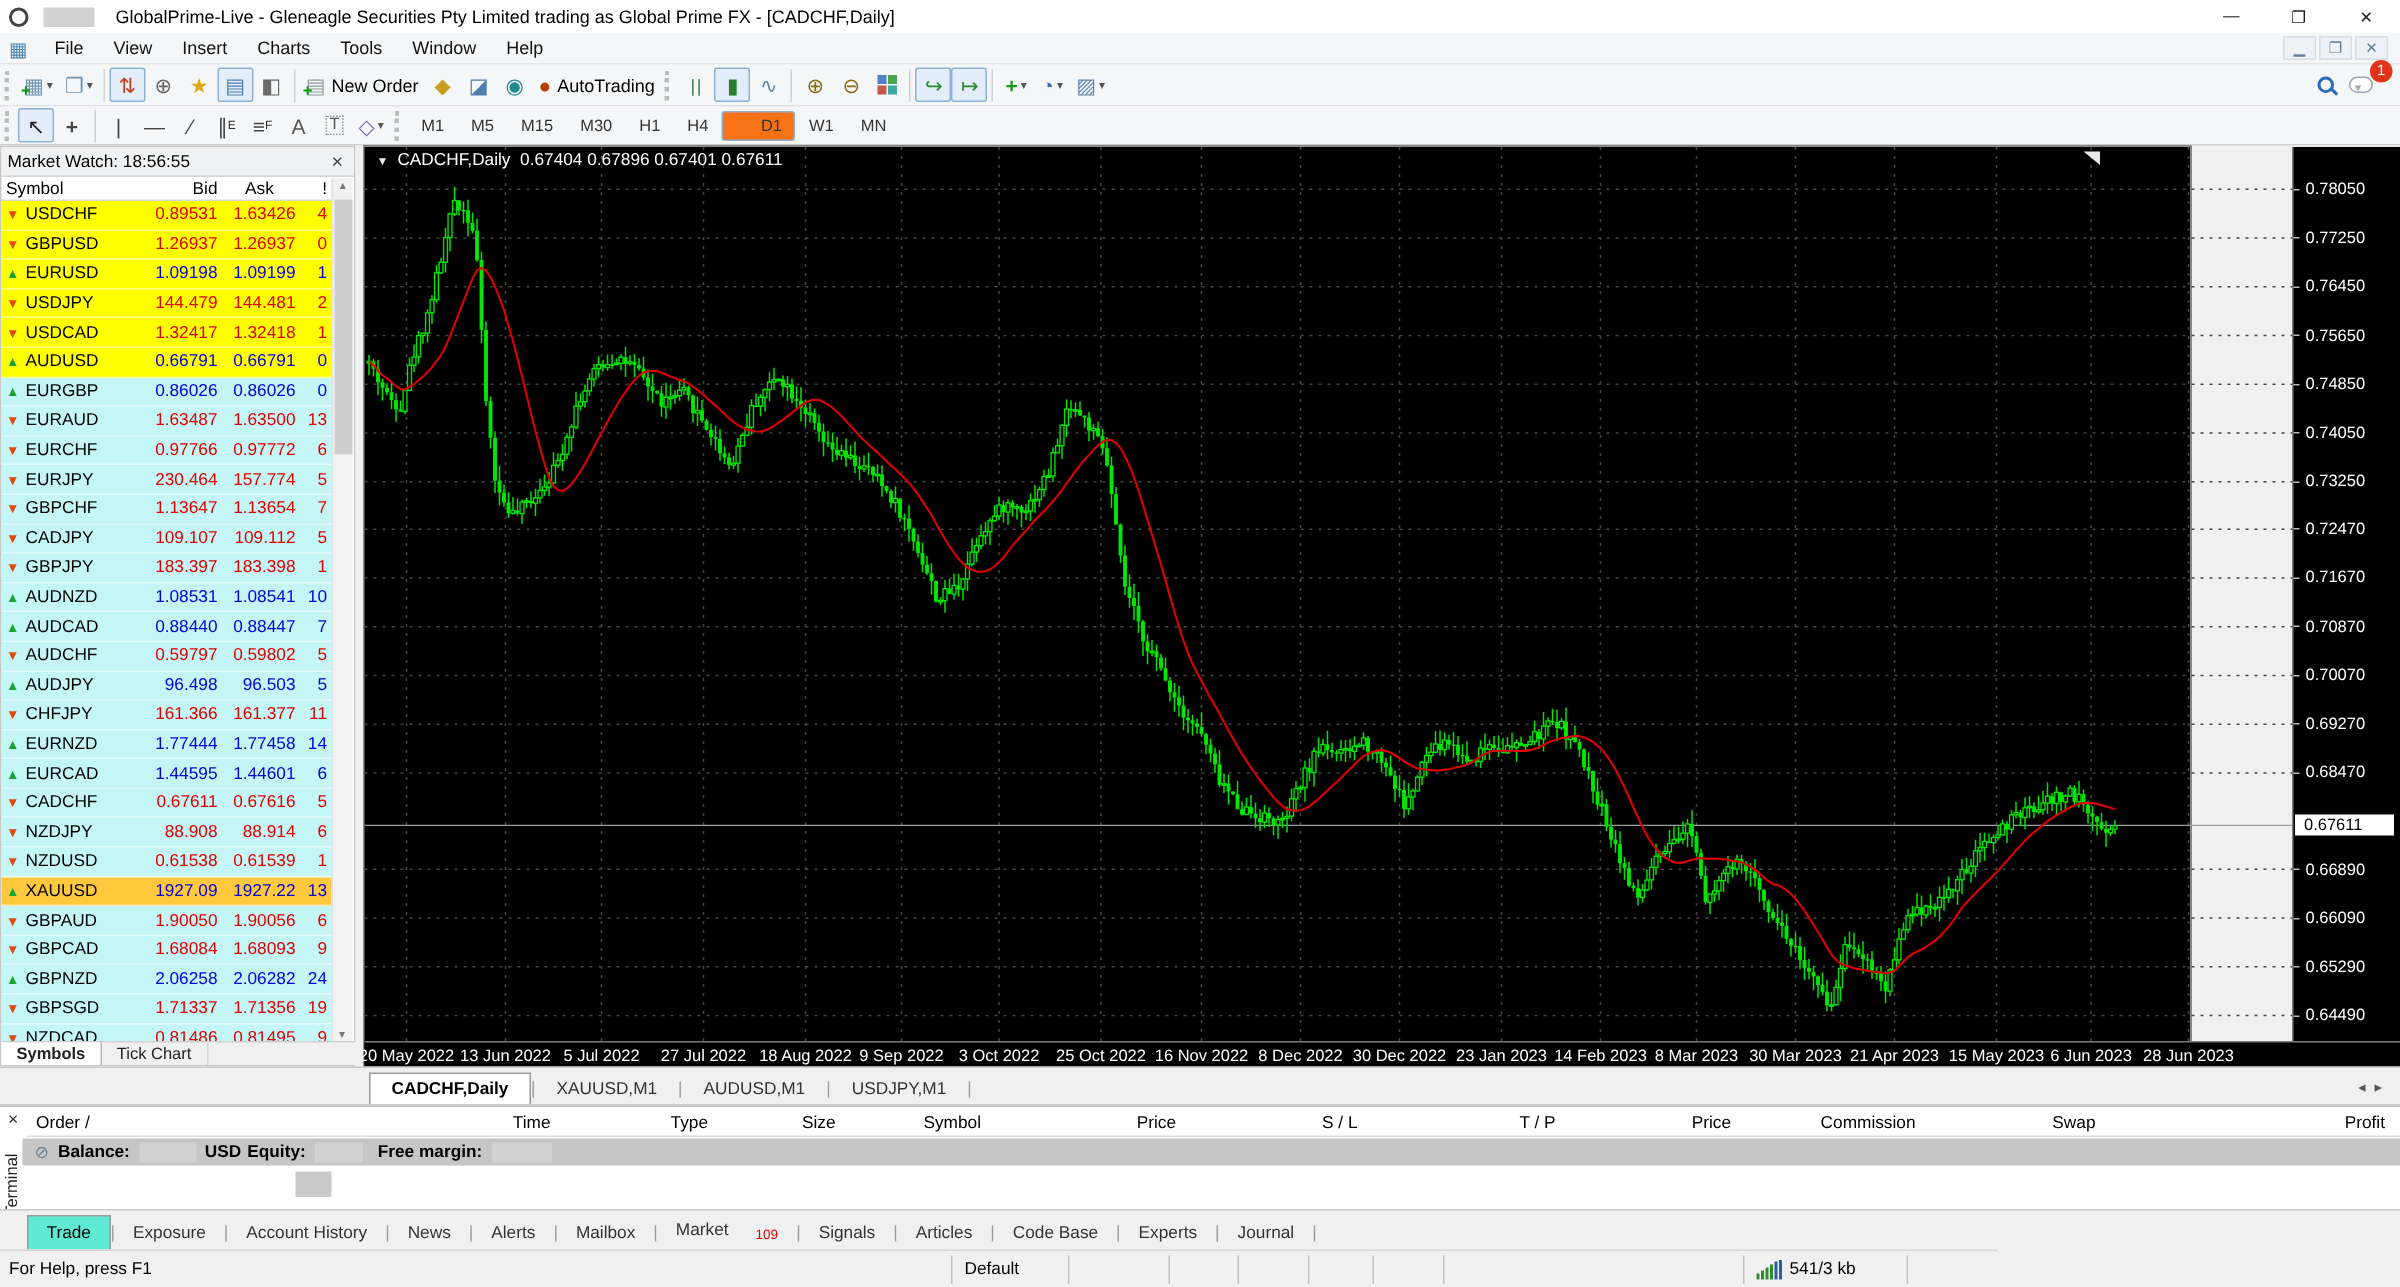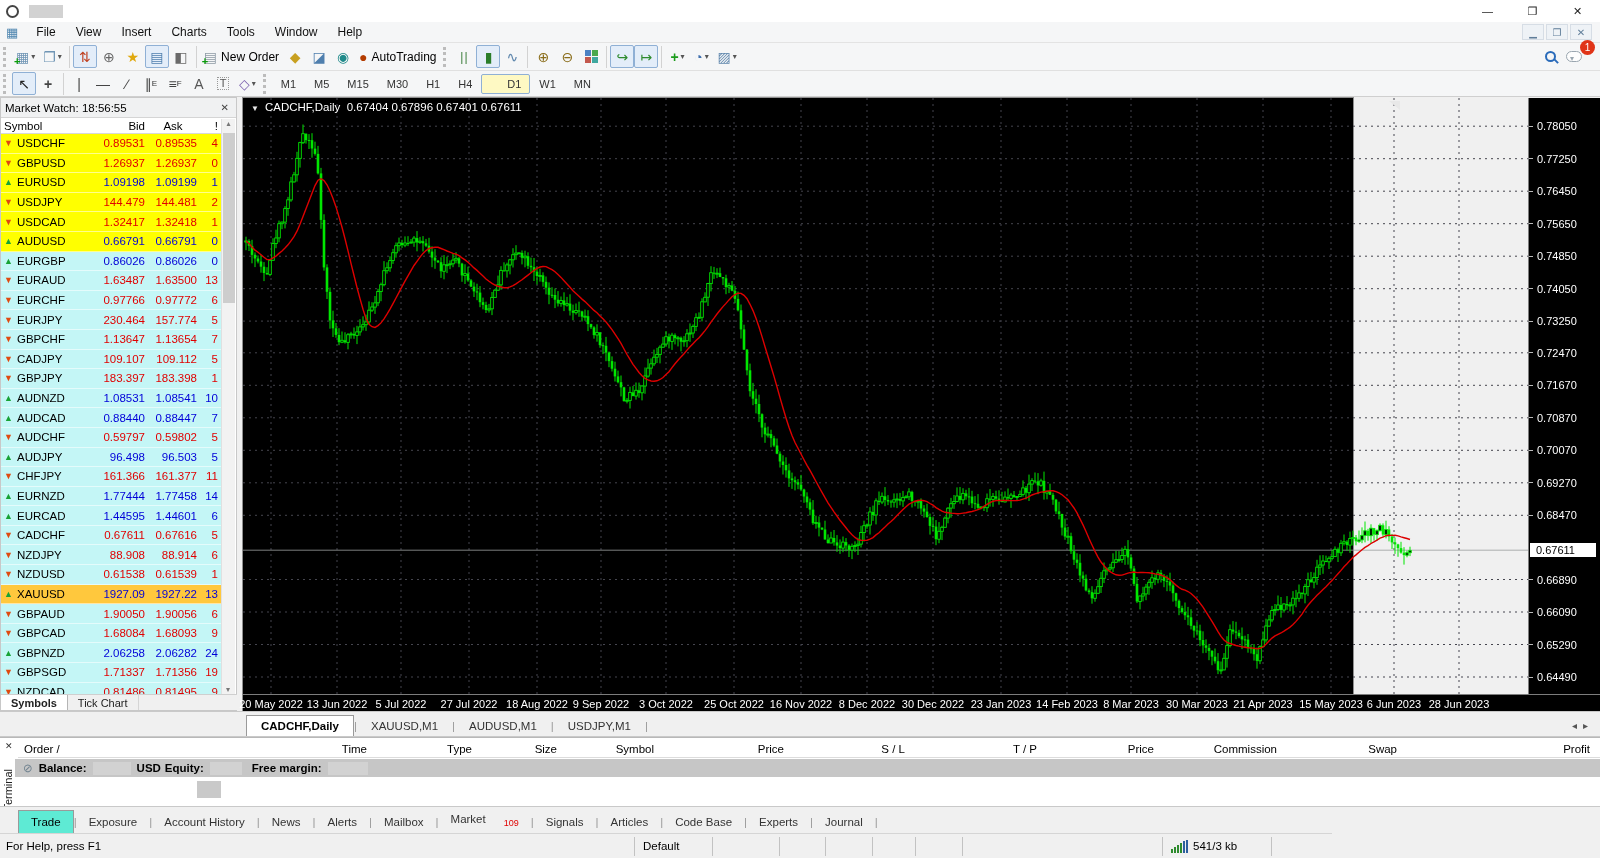--- a/index.html
+++ b/index.html
@@ -46,21 +46,21 @@
   .tile-ico span:nth-child(3){background:#c3584d;} .tile-ico span:nth-child(4){background:#3fa8a0;}
   .mag { width:11px; height:11px; border:2px solid #2a6bba; border-radius:50%; position:relative; }
   .mag::after { content:""; position:absolute; width:6px; height:2px; background:#2a6bba;
     transform:rotate(45deg); right:-5px; bottom:-2px; }
   .bubble { width:16px; height:11px; border:1px solid #9aa6b0; border-radius:6px; background:#fdfdfd; position:relative; }
   .bubble::after { content:""; position:absolute; left:3px; bottom:-4px; border:4px solid transparent;
     border-top-color:#9aa6b0; border-left-width:2px; border-right-width:2px; }
   .badge { position:absolute; top:-6px; right:-10px; width:15px; height:15px; border-radius:50%;
     background:#e03418; color:#fff; font-size:10px; display:flex; align-items:center; justify-content:center; }
   .tf { padding:3px 8px; font-size:11px; color:#333; border:1px solid transparent; border-radius:2px; }
-  .tf.active { border-color:#8fb0d5; background:#fef9c3;padding-left:25px; }
+  .tf.active { border-color:#8fb0d5; background:#f97316;padding-left:25px; }
   .subletter { font-size:8px; vertical-align:sub; }
 
   
   #marketwatch { position:absolute; left:0; top:97px; width:237px; height:614px; background:#fff;
     border:1px solid #c8c8c8; }
   #mw-title { height:20px; background:#f0f1f2; border-bottom:1px solid #d5d5d5; display:flex;
     align-items:center; font-size:11.5px; color:#000; padding:0 4px; }
   #mw-title .close { margin-left:auto; font-size:10px; color:#444; padding:0 3px; }
   #mw-header { height:16px; display:flex; font-size:11.5px; color:#000; border-bottom:1px solid #d8d8d8;
     align-items:center; width:222px; }
@@ -77,21 +77,21 @@
   #mw-scroll { position:absolute; right:1px; top:21px; width:14px; height:576px; background:#f2f2f2;
     border-left:1px solid #e0e0e0; font-size:8px; color:#777; text-align:center; }
   #mw-thumb { position:absolute; left:1px; top:14px; width:12px; height:170px; background:#cdcdcd; }
   #mw-tabs { position:absolute; left:0; bottom:0; height:16px; width:237px; background:#f0f0f0;
     border-top:1px solid #cfcfcf; display:flex; font-size:11px; }
   .mw-tab { padding:0 10px; display:flex; align-items:center; color:#222; border-right:1px solid #d5d5d5;text-align:right; }
   .mw-tab.active { background:#fff; font-weight:bold; border-right:1px solid #b5b5b5; }
 
   
   #splitter { position:absolute; left:237px; top:97px; width:5px; height:614px; background:#f0f0f0; }
-  #chartwin { position:absolute; left:242px; top:97px; width:1112px; height:614px; background:#000;
+  #chartwin { position:absolute; left:242px; top:97px; width:1219px; height:614px; background:#000;
     border:1px solid #8f8f8f; }
   #chart-svg { position:absolute; left:0; top:0; }
   #chart-title { position:absolute; left:8px; top:3px; color:#fff; font-size:11.5px; white-space:nowrap; }
   #chart-title .dd { font-size:8px; margin-right:6px; color:#e8e8e8; }
   #price-axis { position:absolute; left:1285px; top:0; width:73px; height:596px; background:#000;
     border-left:1px solid #7d7d7d; }
   .plabel { position:absolute; left:8px; color:#fff; font-size:11px; }
   .ptick { position:absolute; left:0; width:4px; height:1px; background:#bbb; }
   #pcurrent { position:absolute; left:1px; width:66px; height:14px; background:#ffffff; color:#000;
     font-size:11px; display:flex; align-items:center; padding-left:6px; }
@@ -145,20 +145,21 @@
   .conn-bars i.blue { background:#2d5f9e; }
 </style>
 </head>
 <body>
 
 <div id="root">
 
   <div id="titlebar">
     <span class="app-circle"></span>
     <span class="redact"></span>
+    <span id="title-text">GlobalPrime-Live - Gleneagle Securities Pty Limited trading as Global Prime FX - [CADCHF,Daily]</span>
     <div id="win-controls">
       <span class="win-btn">—</span>
       <span class="win-btn">❐</span>
       <span class="win-btn">✕</span>
     </div>
   </div>
 
   <div id="menubar">
     <span class="doc-icon">▦</span>
     <div id="menu-items"><span class="menu-item">File</span><span class="menu-item">View</span><span class="menu-item">Insert</span><span class="menu-item">Charts</span><span class="menu-item">Tools</span><span class="menu-item">Window</span><span class="menu-item">Help</span></div>
@@ -331,21 +332,21 @@
         <span class="c-ask" style="text-align: center; font-weight: normal;">Ask</span>
         <span class="c-spr" style="text-align: right; font-weight: normal;">!</span>
       </div>
     <div id="mw-body">
         <div class="mw-row bg-yellow">
           <span class="c-sym">
             <span class="arr down">▼</span>
             <span>USDCHF</span>
           </span>
           <span class="c-bid dirdown">0.89531</span>
-          <span class="c-ask dirdown">0.89535</span>
+          <span class="c-ask dirdown">1.63426</span>
           <span class="c-spr dirdown">4</span>
         </div>
         <div class="mw-row bg-yellow">
           <span class="c-sym">
             <span class="arr down">▼</span>
             <span>GBPUSD</span>
           </span>
           <span class="c-bid dirdown">1.26937</span>
           <span class="c-ask dirdown">1.26937</span>
           <span class="c-spr dirdown">0</span>

